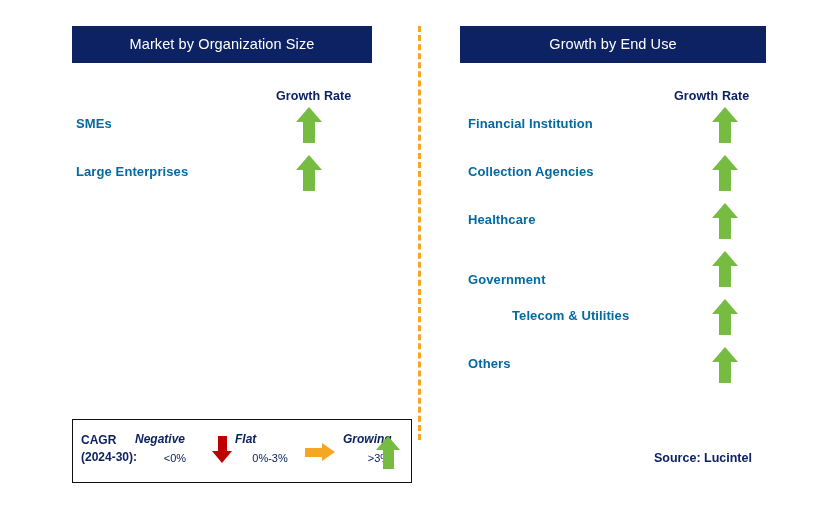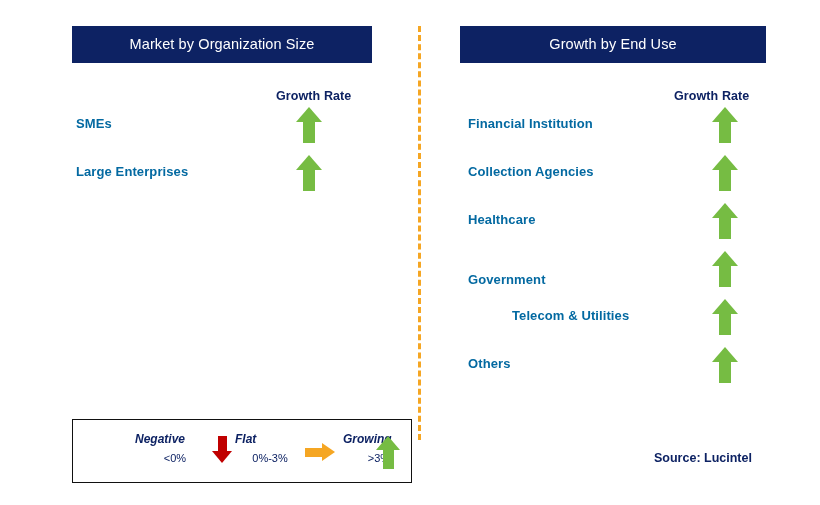--- a/index.html
+++ b/index.html
@@ -261,20 +261,24 @@
     <div class="shaft"></div>
 </div>
 
 <div class="row-label" style="left:468px; top:356px;">Others</div>
 <div class="arrow-up" style="left:712px; top:347px;">
   <div class="head"></div>
     <div class="shaft"></div>
 </div>
 
 <div class="legend">
+  <div class="legend-cagr">
+    <div>CAGR</div>
+    <div>(2024-30):</div>
+  </div>
 
   <div class="legend-item-title" style="left:62px; top:12px; width:80px;">Negative</div>
   <div class="legend-item-sub" style="left:62px; top:32px; width:80px;">&lt;0%</div>
   <div class="arrow-down" style="left:139px; top:16px;">
     <div class="shaft"></div>
       <div class="head"></div>
   </div>
 
   <div class="legend-item-title" style="left:162px; top:12px; width:70px;">Flat</div>
   <div class="legend-item-sub" style="left:162px; top:32px; width:70px;">0%-3%</div>

